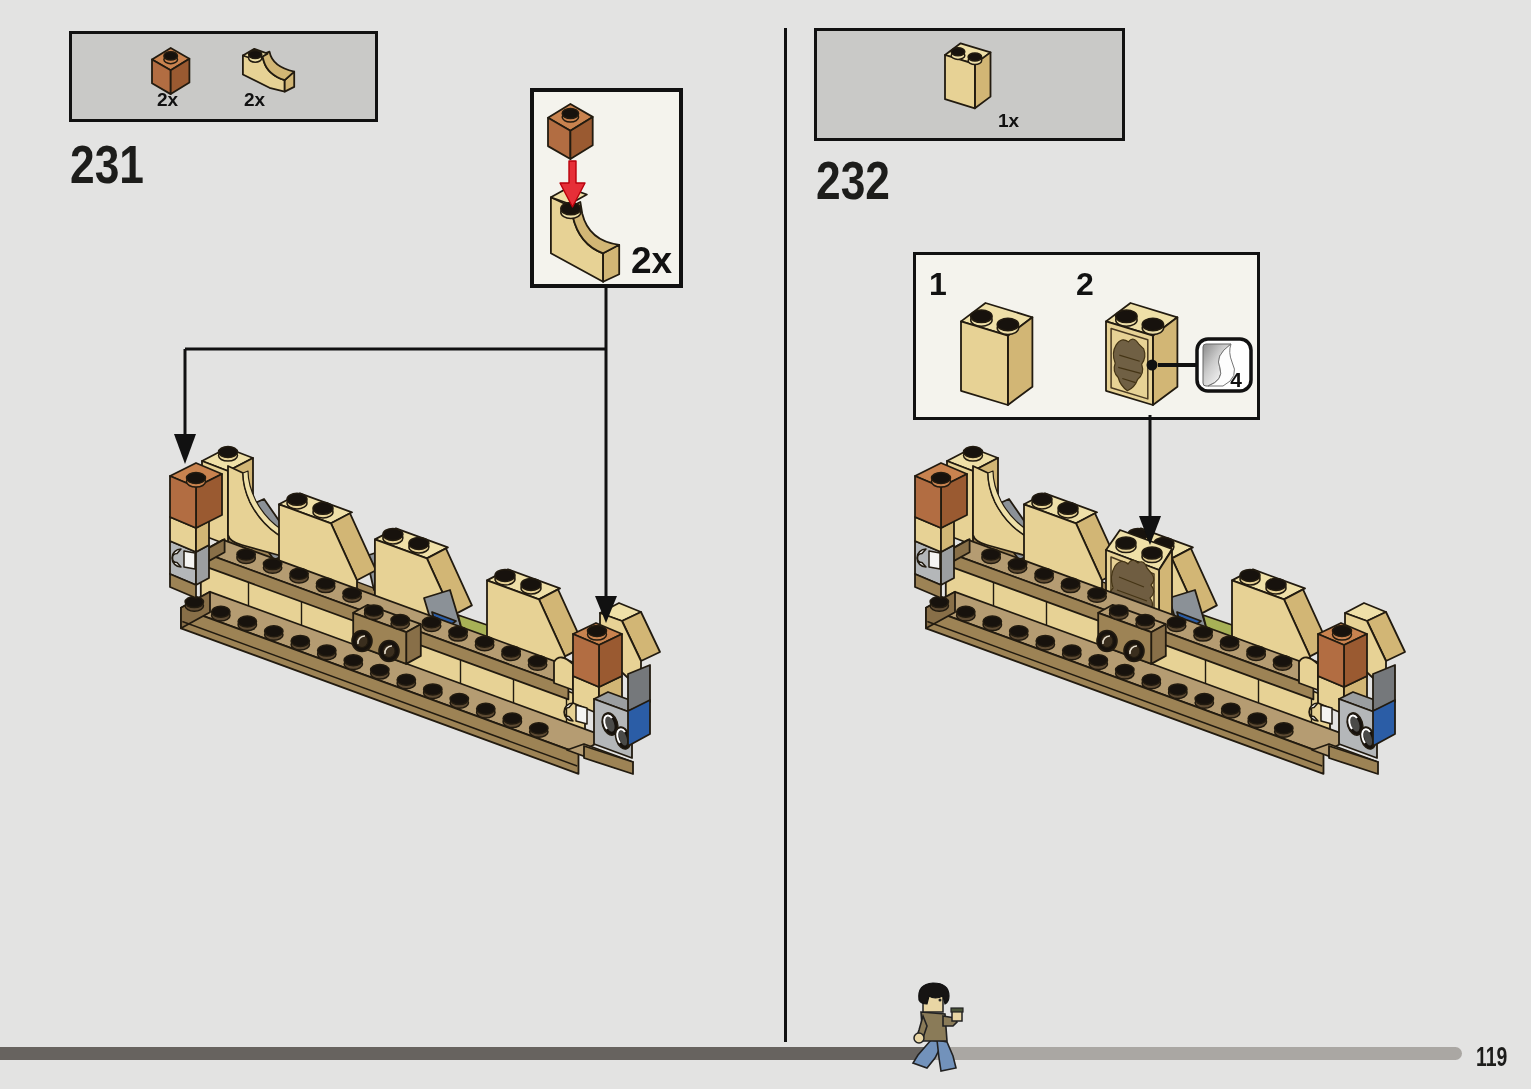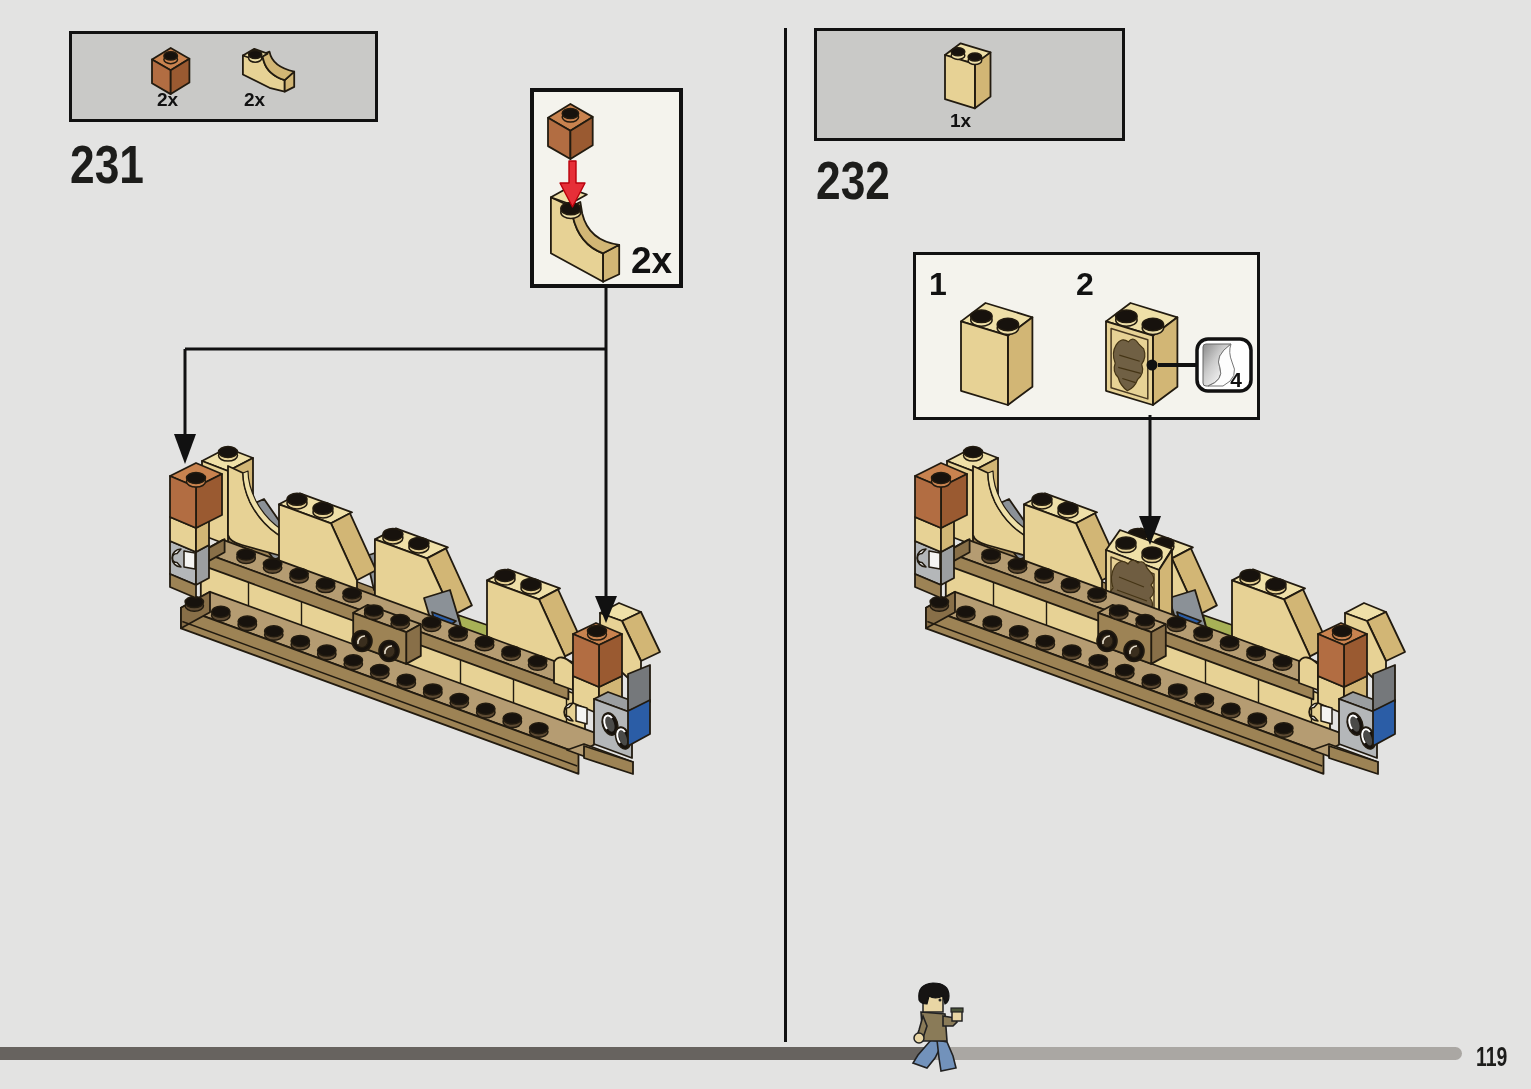--- a/index.html
+++ b/index.html
@@ -221,21 +221,21 @@
 
 <polygon points="131.0,27.0 146.6,15.3 176.5,24.4 160.9,36.1" fill="#efe0a8" stroke="#221b10" stroke-width="1.8" stroke-linejoin="round"></polygon>
     <polygon points="160.9,36.1 176.5,24.4 176.5,68.6 160.9,80.3" fill="#d2b675" stroke="#221b10" stroke-width="1.8" stroke-linejoin="round"></polygon>
     <polygon points="131.0,27.0 160.9,36.1 160.9,80.3 131.0,71.2" fill="#e7d295" stroke="#221b10" stroke-width="1.8" stroke-linejoin="round"></polygon>
     <ellipse cx="144.0" cy="27.4" rx="6.8" ry="4.0" fill="#efe0a8" stroke="#221b10" stroke-width="1.5"></ellipse>
     <ellipse cx="144.0" cy="23.8" rx="6.8" ry="4.0" fill="#17120d" stroke="#221b10" stroke-width="1.5"></ellipse>
     <ellipse cx="160.9" cy="32.6" rx="6.8" ry="4.0" fill="#efe0a8" stroke="#221b10" stroke-width="1.5"></ellipse>
     <ellipse cx="160.9" cy="29.0" rx="6.8" ry="4.0" fill="#17120d" stroke="#221b10" stroke-width="1.5"></ellipse>
 </svg>
 
-<div class="abs" style="left:950px;top:110px;font-size:19px;font-weight:bold;color:#111;">1x</div>
+<div class="abs" style="left:998px;top:110px;font-size:19px;font-weight:bold;color:#111;">1x</div>
 
 <div class="abs stepnum" style="left:816px;top:149px;">232</div>
 
 <div class="abs" style="left:913px;top:252px;width:341px;height:162px;background:#f4f3ed;border:3px solid #111;"></div>
 <svg class="abs" style="left:913px;top:252px;" width="347" height="168" viewBox="913 252 347 168">
 
 <polygon points="961.0,321.4 985.5,303.0 1032.4,317.3 1007.9,335.7" fill="#efe0a8" stroke="#221b10" stroke-width="1.8" stroke-linejoin="round"></polygon>
     <polygon points="1007.9,335.7 1032.4,317.3 1032.4,386.7 1007.9,405.0" fill="#d2b675" stroke="#221b10" stroke-width="1.8" stroke-linejoin="round"></polygon>
     <polygon points="961.0,321.4 1007.9,335.7 1007.9,405.0 961.0,390.8" fill="#e7d295" stroke="#221b10" stroke-width="1.8" stroke-linejoin="round"></polygon>
     <ellipse cx="981.4" cy="319.9" rx="10.7" ry="6.3" fill="#efe0a8" stroke="#221b10" stroke-width="1.5"></ellipse>

